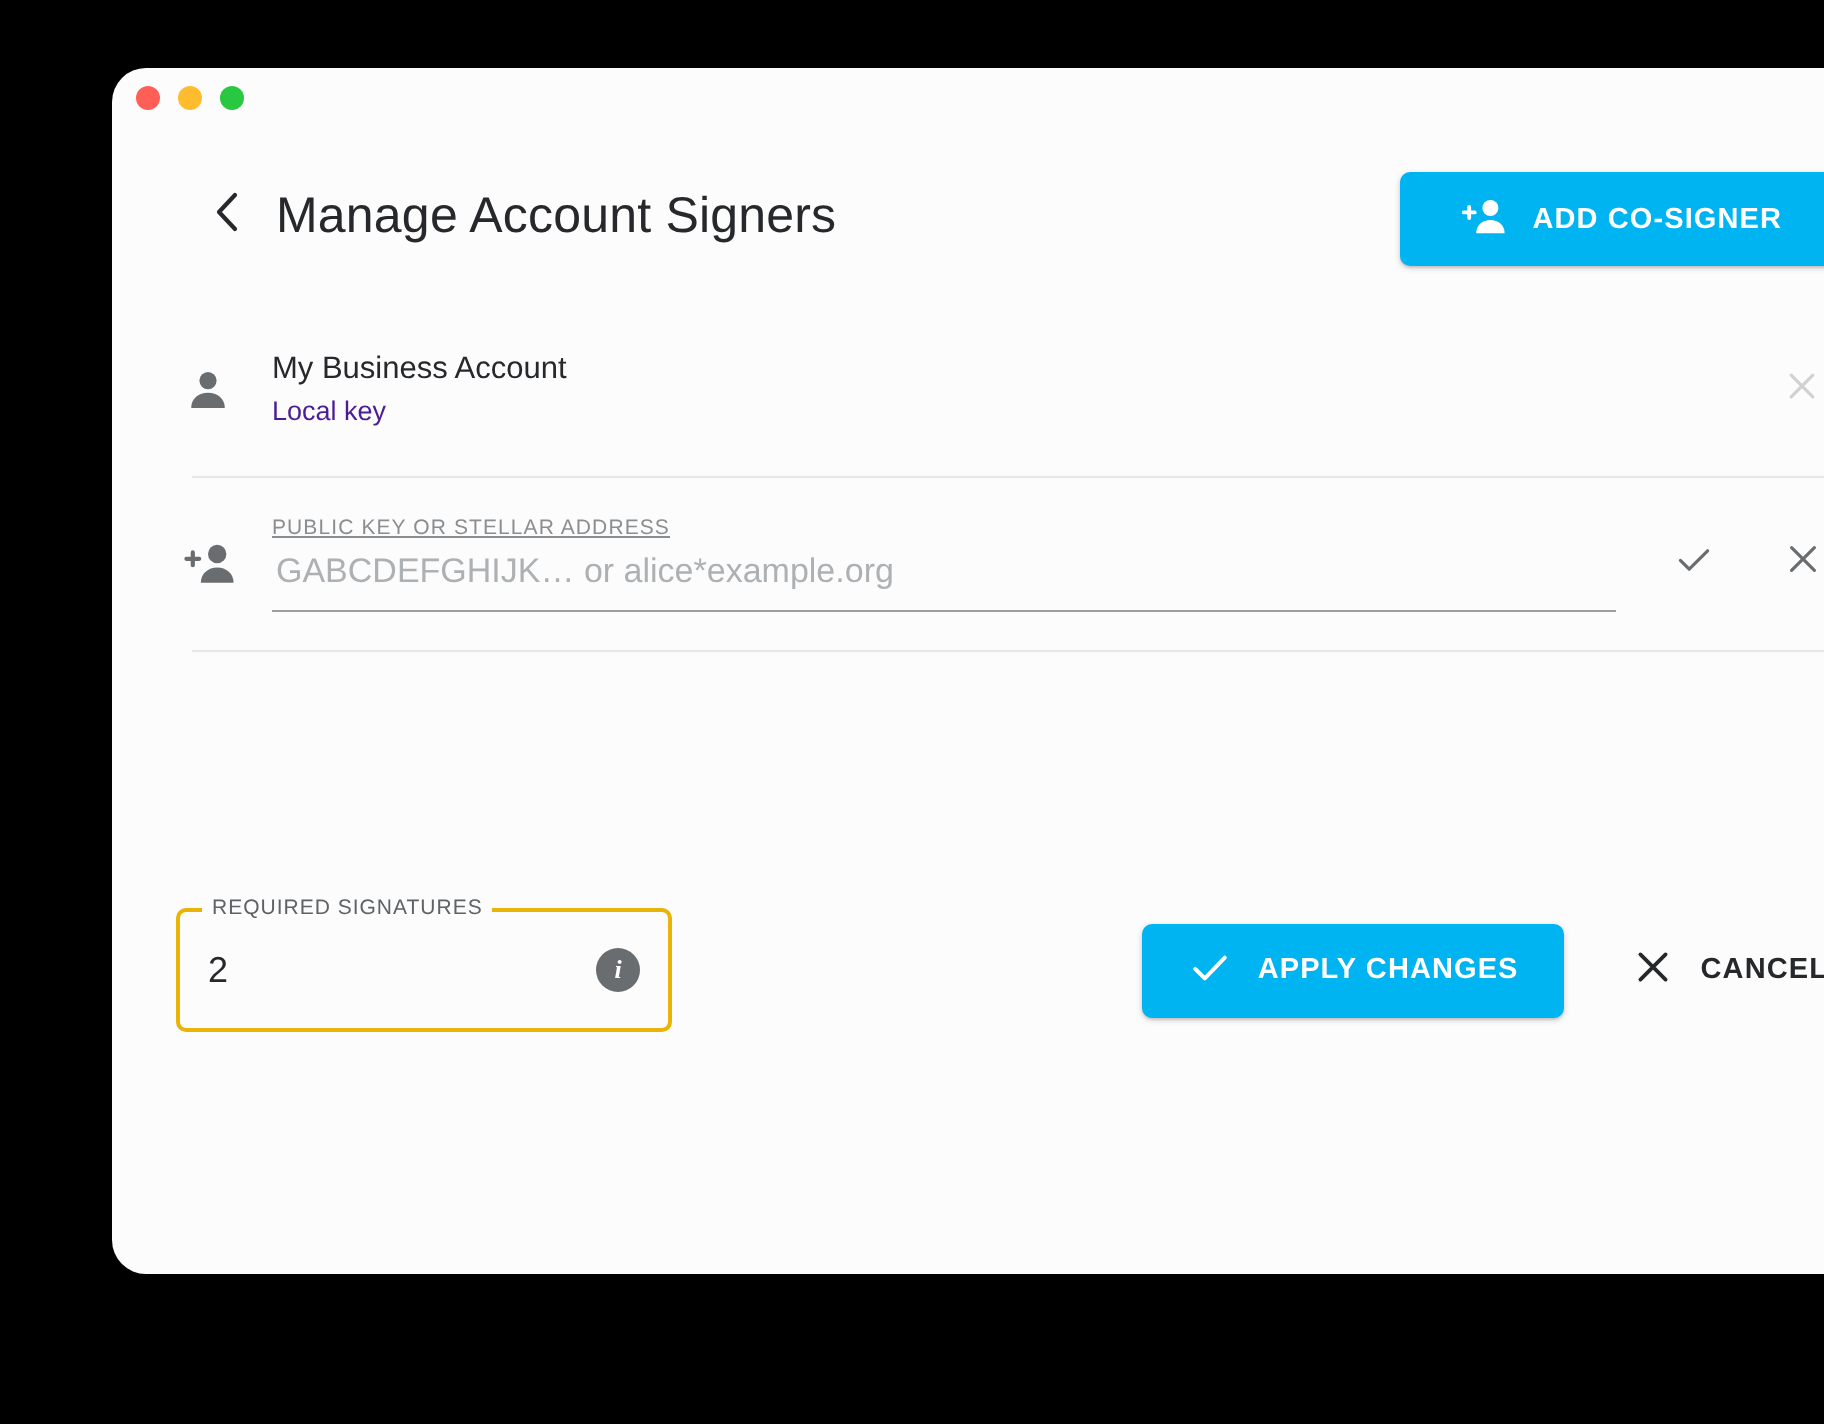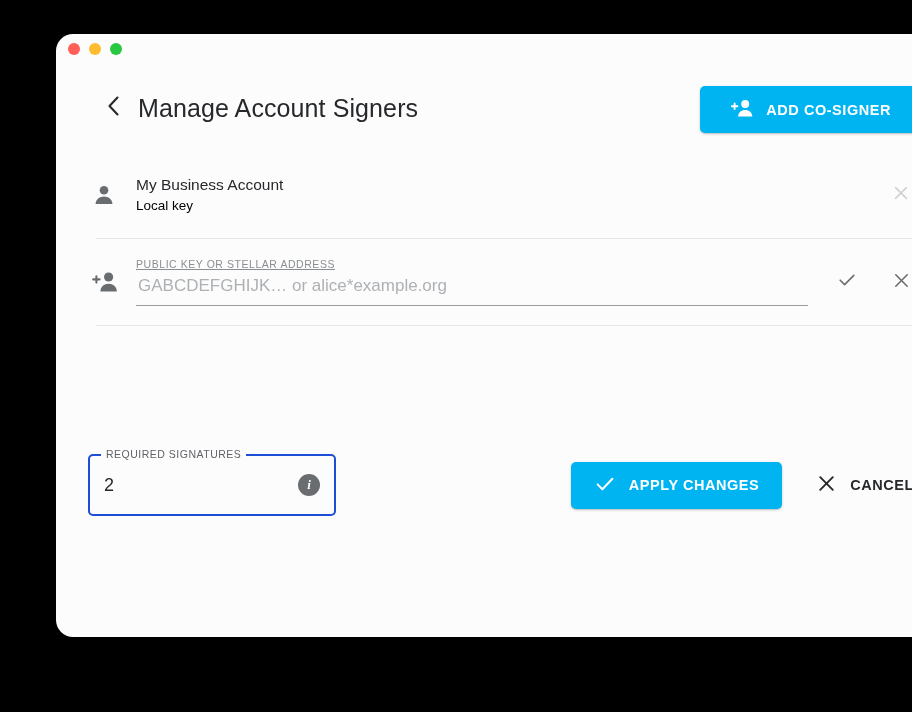--- a/index.html
+++ b/index.html
@@ -115,21 +115,21 @@
     padding-left: 4px;
   }
   .row-main { flex: 1 1 auto; min-width: 0; }
   .signer-name {
     font-size: 15.5px;
     color: #26282b;
     line-height: 1.45;
   }
   .signer-sub {
     font-size: 13.5px;
-    color: #000000;
+    color: #4c1d95;
     line-height: 1.5;
   }
   .row-actions {
     display: flex;
     align-items: center;
     gap: 28px;
     padding-right: 8px;
   }
   .icon-btn {
     width: 26px;
@@ -184,21 +184,21 @@
     top: 420px;
     padding: 0 32px;
     display: flex;
     align-items: center;
   }
 
   #required-signatures-field {
     position: relative;
     width: 248px;
     height: 62px;
-    border: 2px solid #1d4ed8;
+    border: 2px solid #eab308;
     border-radius: 5px;
     box-sizing: border-box;
     display: flex;
     align-items: center;
     margin-left: 0;
   }
   #required-signatures-legend {
     position: absolute;
     left: 11px;
     top: -8px;

